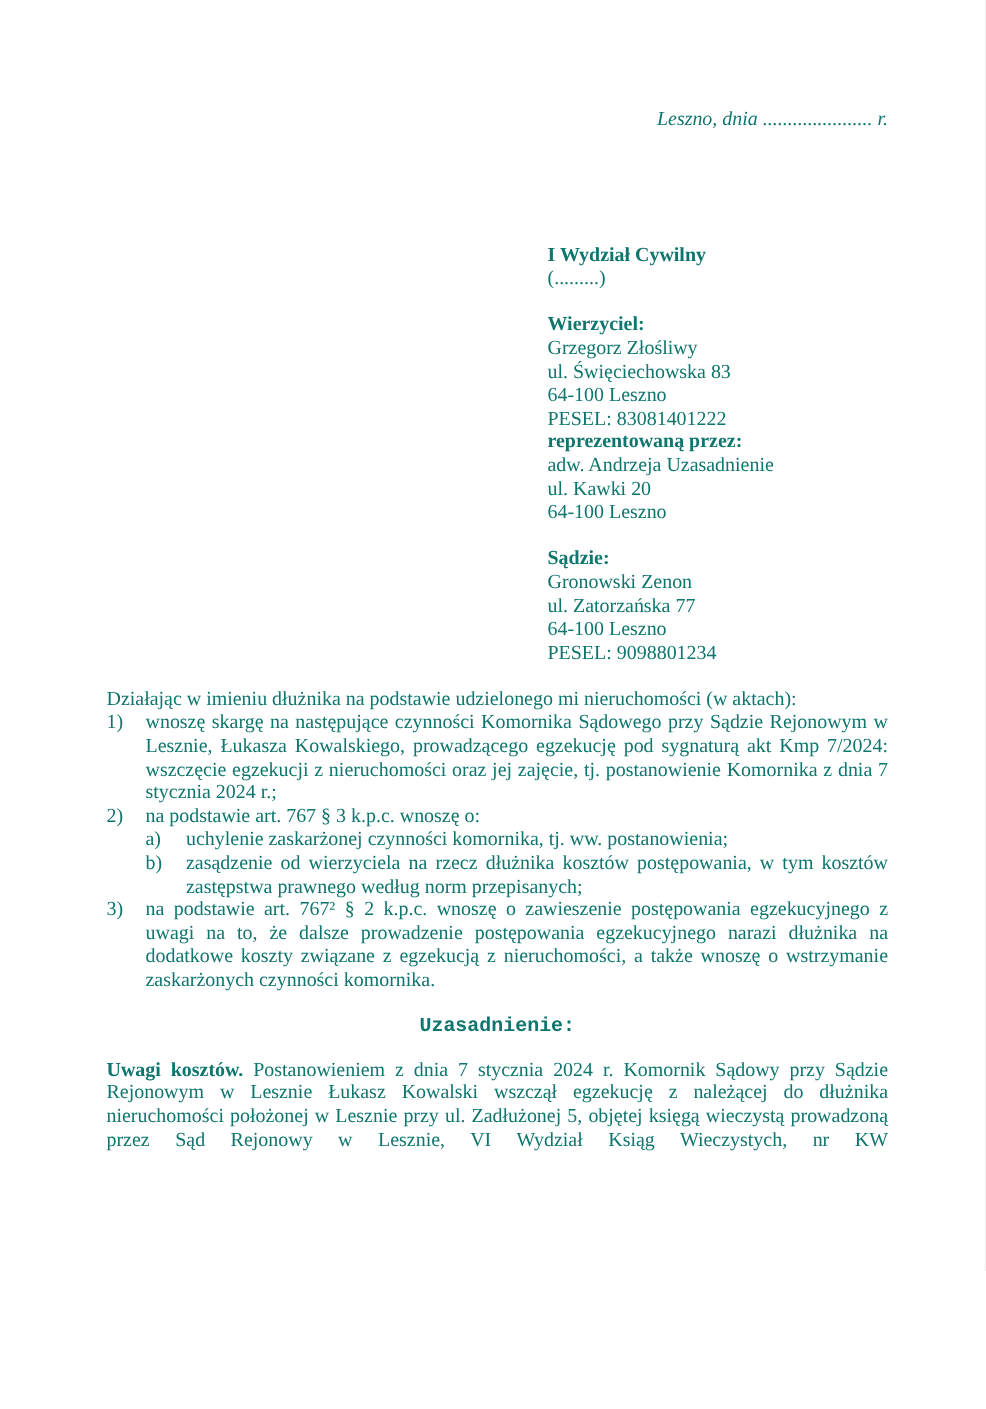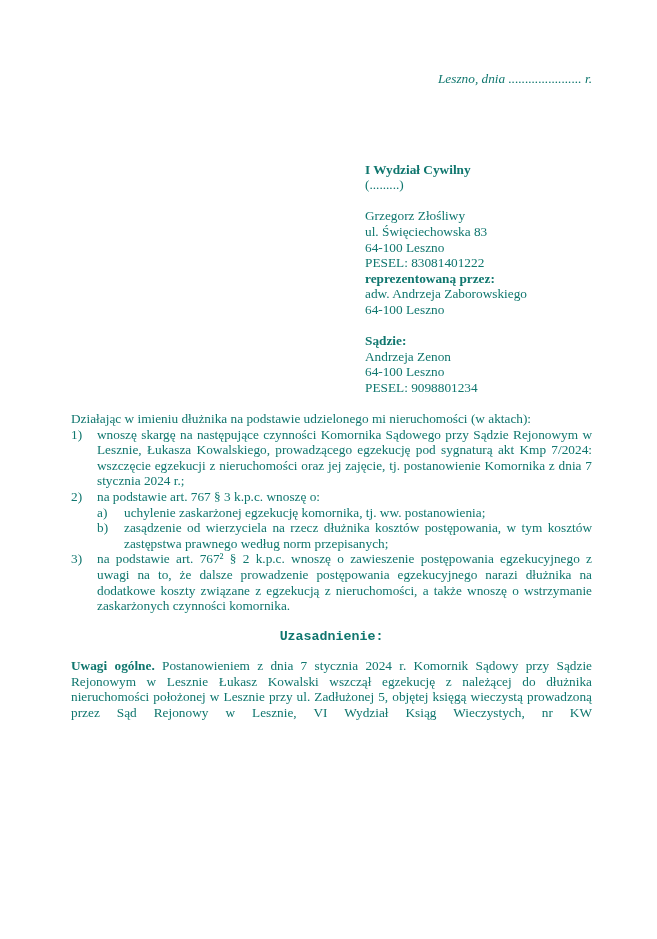--- a/index.html
+++ b/index.html
@@ -70,32 +70,35 @@
   <div class="date-line">Leszno, dnia ...................... r.</div>
 
   <div class="address-block">
 
     <div class="addr-group">
       <div class="b">I Wydział Cywilny</div>
       <div>(.........)</div>
     </div>
 
     <div class="addr-group">
+      <div class="b">Wierzyciel:</div>
       <div>Grzegorz Złośliwy</div>
       <div>ul. Święciechowska 83</div>
       <div>64-100 Leszno</div>
       <div>PESEL: 83081401222</div>
       <div class="b">reprezentowaną przez:</div>
-      <div>adw. Andrzeja Zaborowskiego</div>
+      <div>adw. Andrzeja Uzasadnienie</div>
+      <div>ul. Kawki 20</div>
       <div>64-100 Leszno</div>
     </div>
 
     <div class="addr-group">
       <div class="b">Sądzie:</div>
-      <div>Andrzeja Zenon</div>
+      <div>Gronowski Zenon</div>
+      <div>ul. Zatorzańska 77</div>
       <div>64-100 Leszno</div>
       <div>PESEL: 9098801234</div>
     </div>
 
   </div>
 
 
 
   <p class="intro">Działając w imieniu dłużnika na podstawie udzielonego mi nieruchomości (w aktach):</p>
 
@@ -107,35 +110,35 @@
     </div>
 
     <div class="item">
       <span class="marker">2)</span>
       <div class="txt">na podstawie art. 767 § 3 k.p.c. wnoszę o:</div>
     </div>
 
     <div class="sublist">
       <div class="item">
         <span class="marker">a)</span>
-        <div class="txt">uchylenie zaskarżonej egzekucję komornika, tj. ww. postanowienia;</div>
+        <div class="txt">uchylenie zaskarżonej czynności komornika, tj. ww. postanowienia;</div>
       </div>
       <div class="item">
         <span class="marker">b)</span>
         <div class="txt">zasądzenie od wierzyciela na rzecz dłużnika kosztów postępowania, w tym kosztów zastępstwa prawnego według norm przepisanych;</div>
       </div>
     </div>
 
     <div class="item">
       <span class="marker">3)</span>
       <div class="txt">na podstawie art. 767² § 2 k.p.c. wnoszę o zawieszenie postępowania egzekucyjnego z uwagi na to, że dalsze prowadzenie postępowania egzekucyjnego narazi dłużnika na dodatkowe koszty związane z egzekucją z nieruchomości, a także wnoszę o wstrzymanie zaskarżonych czynności komornika.</div>
     </div>
 
   </div>
 
   <h2 class="section-heading">Uzasadnienie:</h2>
 
   <p class="remarks">
-    <span class="b">Uwagi ogólne.</span>
+    <span class="b">Uwagi kosztów.</span>
     <span>Postanowieniem z dnia 7 stycznia 2024 r. Komornik Sądowy przy Sądzie Rejonowym w Lesznie Łukasz Kowalski wszczął egzekucję z należącej do dłużnika nieruchomości położonej w Lesznie przy ul. Zadłużonej 5, objętej księgą wieczystą prowadzoną przez Sąd Rejonowy w Lesznie, VI Wydział Ksiąg Wieczystych, nr KW</span>
   </p>
 
 </div>
 
 </body></html>

